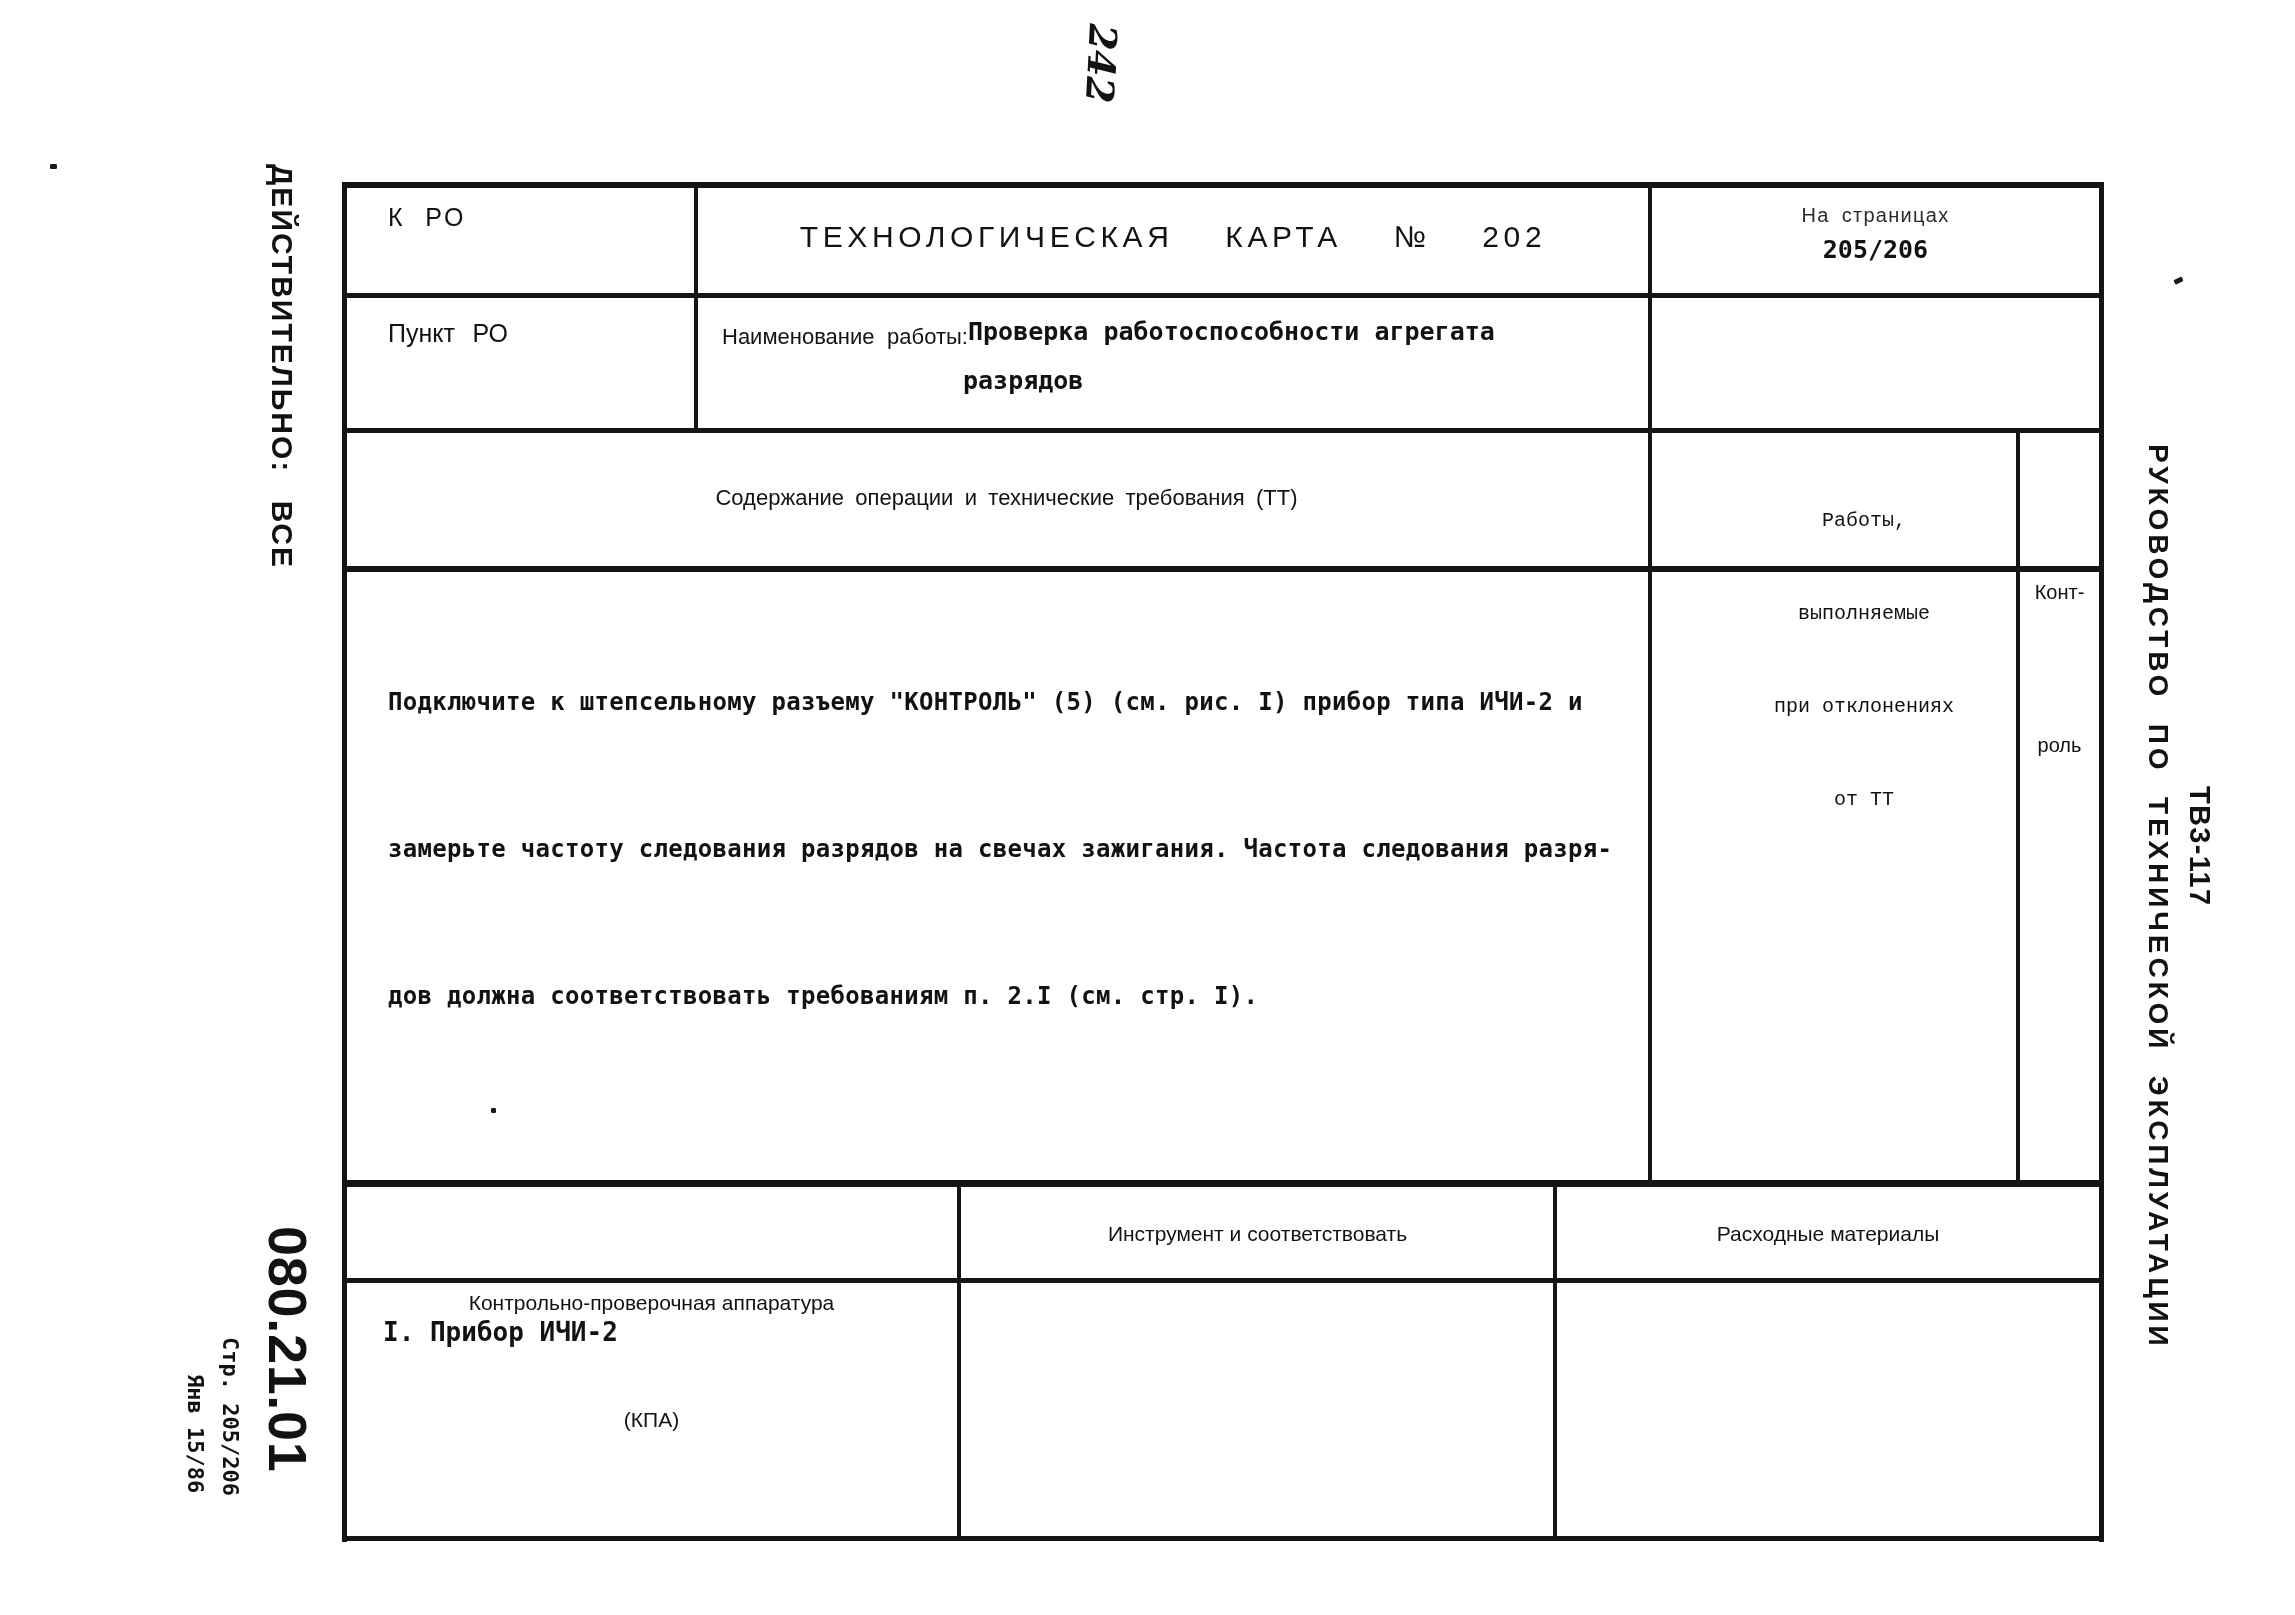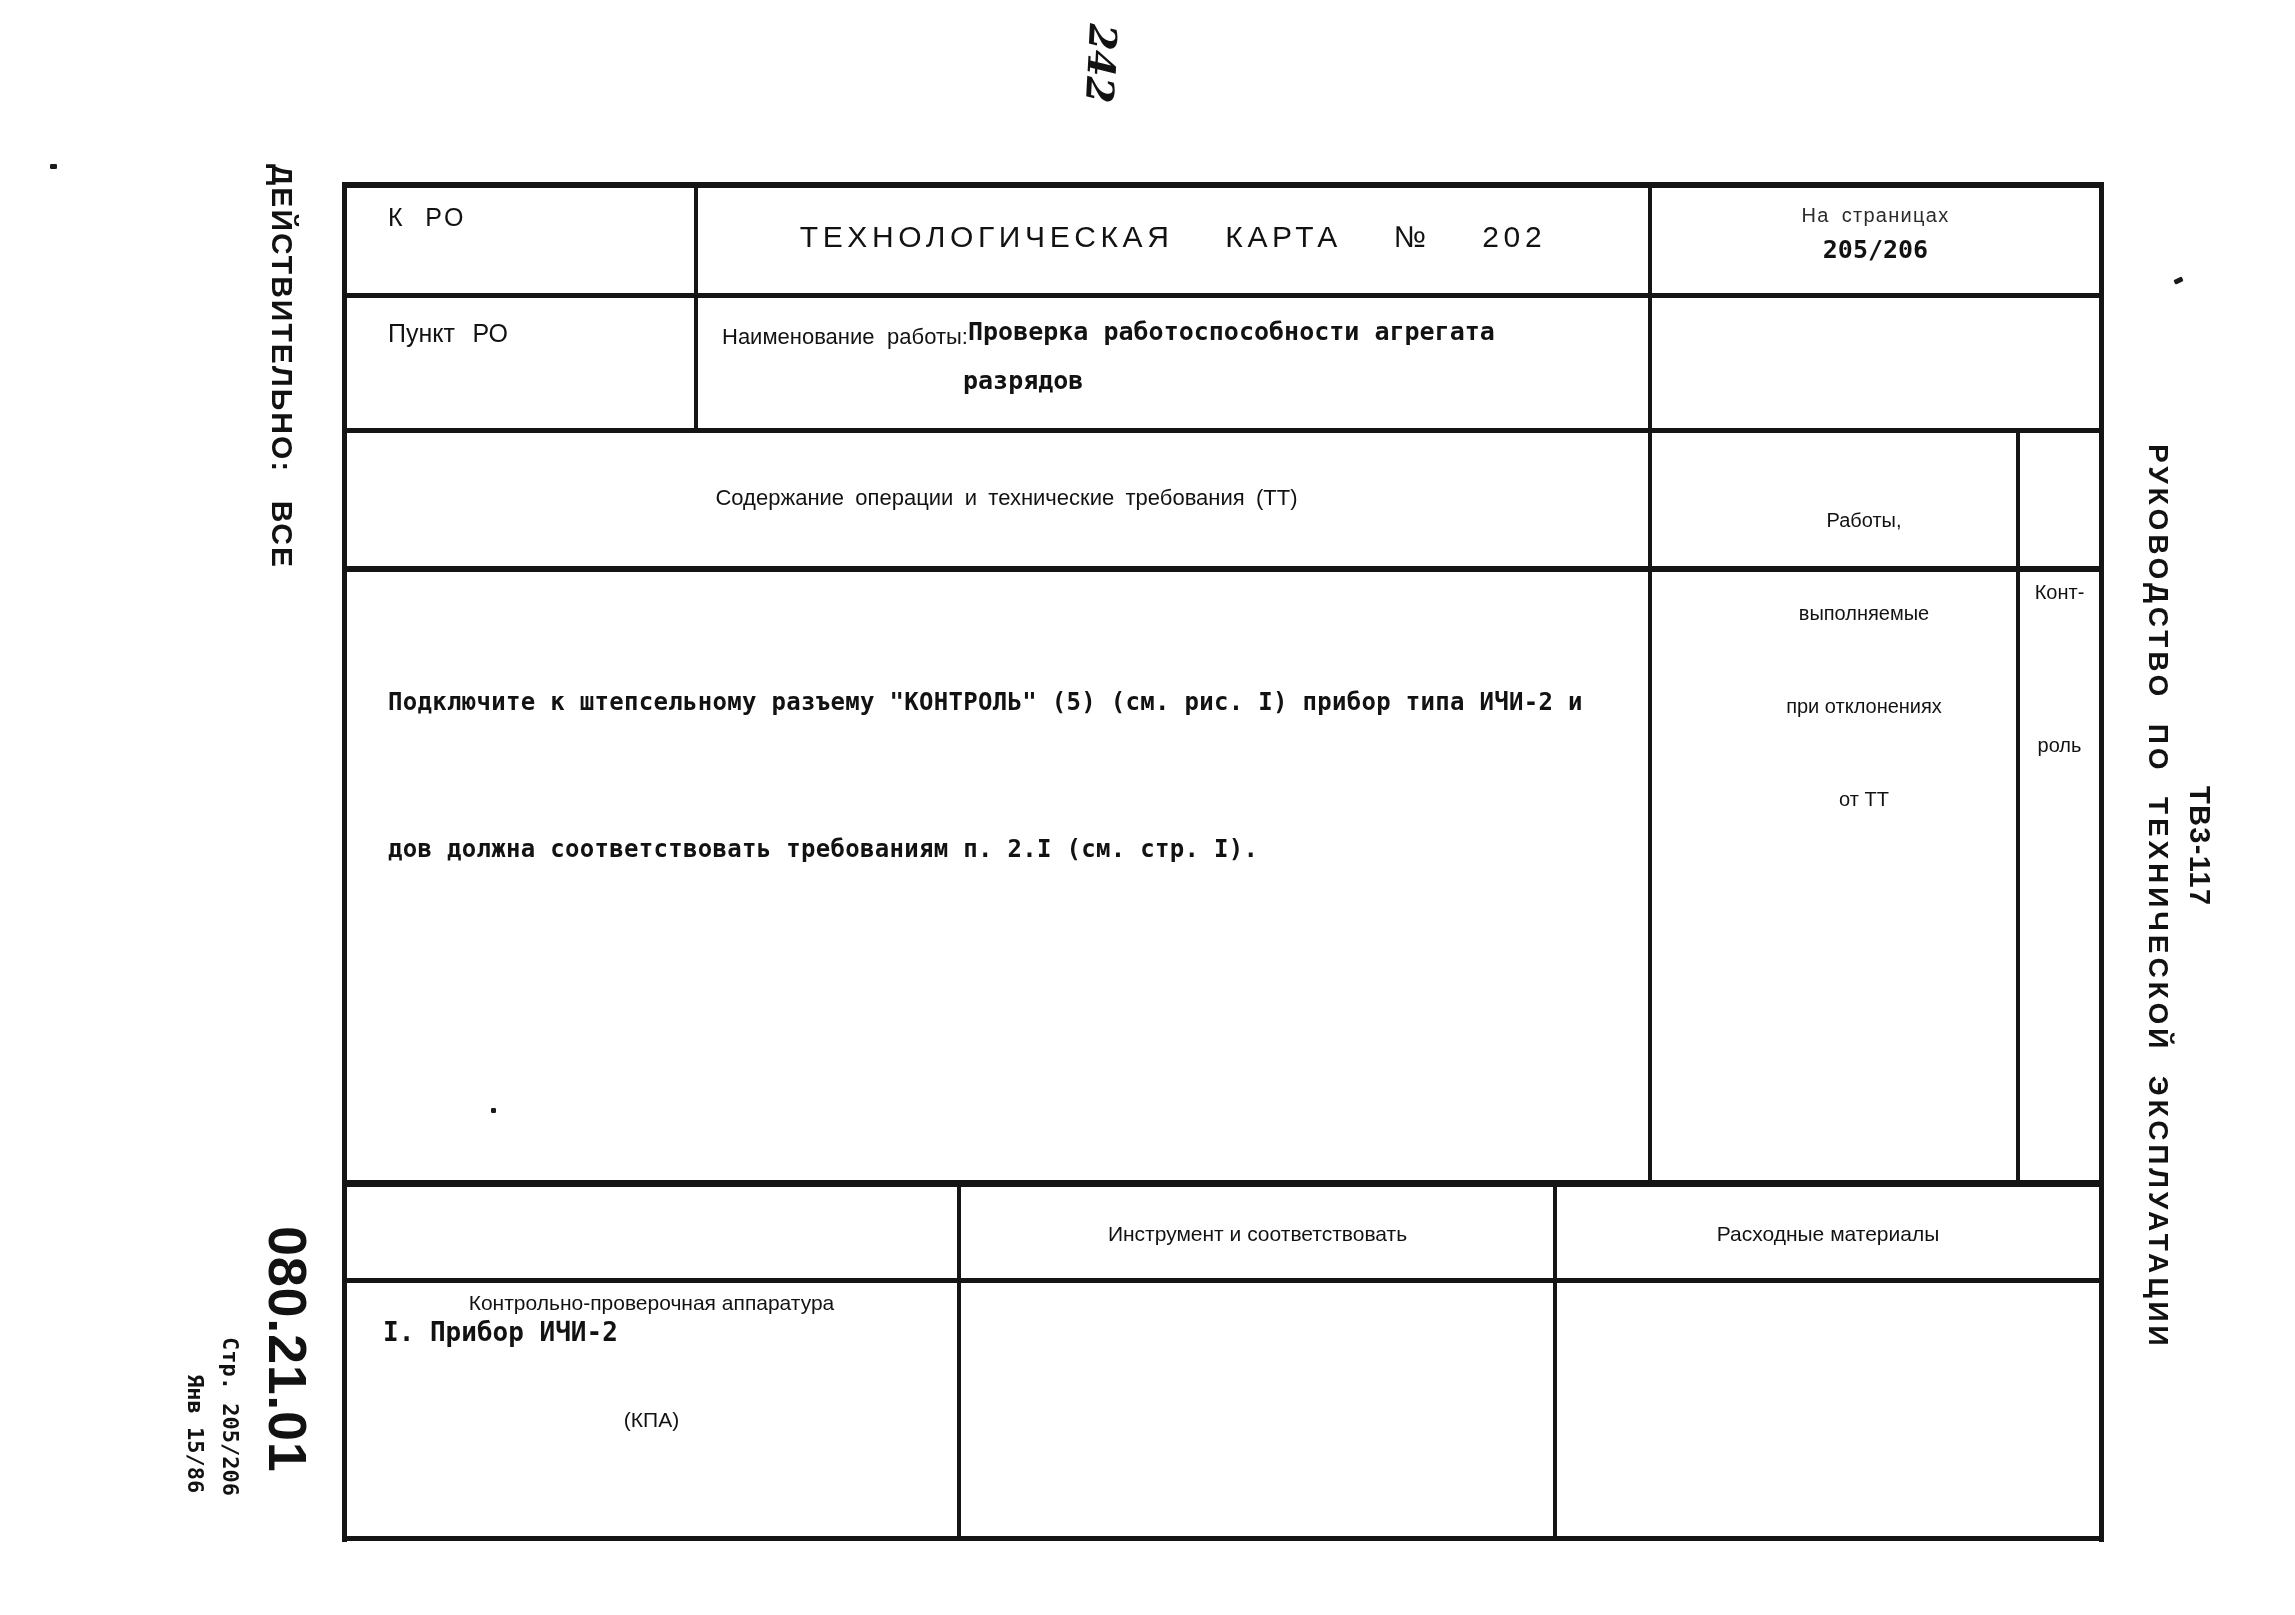--- a/index.html
+++ b/index.html
@@ -59,33 +59,34 @@
   <div class="t sans title ctr" style="left:698px;top:220px;width:950px;">ТЕХНОЛОГИЧЕСКАЯ  КАРТА  №  202</div>
   <div class="t sans ctr" style="left:1652px;top:204px;width:447px;font-size:20px;letter-spacing:1.3px;word-spacing:5.2px;color:#2b2b2b;">На страницах</div>
   <div class="t mono ctr typed38" style="left:1652px;top:236px;width:447px;">205/206</div>
 
   <div class="t sans lbl38" style="left:388px;top:319px;">Пункт РО</div>
   <div class="t sans lbl34" style="left:722px;top:325px;word-spacing:6.5px;">Наименование работы:</div>
   <div class="t mono typed38" style="left:968px;top:318px;">Проверка работоспособности агрегата</div>
   <div class="t mono typed38" style="left:963px;top:367px;">разрядов</div>
 
   <div class="t sans lbl34 ctr" style="left:353px;top:486px;width:1307px;word-spacing:5.2px;">Содержание операции и технические требования (ТТ)</div>
-  <div class="t sans lbl31 ctr" style="left:1652px;top:443px;width:424px;line-height:31px;">
+  <div class="t sans lbl31 ctr" style="left:1652px;top:443px;width:424px;line-height:31px;font-family:Liberation Mono, monospace;">
     <div>Работы,</div>
     <div>выполняемые</div>
     <div>при отклонениях</div>
     <div>от ТТ</div>
   </div>
   <div class="t sans lbl31 ctr" style="left:2020px;top:465px;width:79px;line-height:51px;">
     <div>Конт-</div>
     <div>роль</div>
   </div>
 
   <div class="t mono typed37" style="left:388px;top:580px;line-height:49px;">
     <div>Подключите к штепсельному разъему "КОНТРОЛЬ" (5) (см. рис. I) прибор типа ИЧИ-2 и</div>
+    <div>замерьте частоту следования разрядов на свечах зажигания. Частота следования разря-</div>
     <div>дов должна соответствовать требованиям п. 2.I (см. стр. I).</div>
   </div>
 
   <div class="t sans lbl32 ctr" style="left:346px;top:1205px;width:611px;line-height:39px;">
     <div>Контрольно-проверочная аппаратура</div>
     <div>(КПА)</div>
   </div>
   <div class="t sans lbl32 ctr" style="left:961px;top:1222px;width:593px;">Инструмент и соответствовать</div>
   <div class="t sans lbl32 ctr" style="left:1557px;top:1222px;width:542px;">Расходные материалы</div>
 

